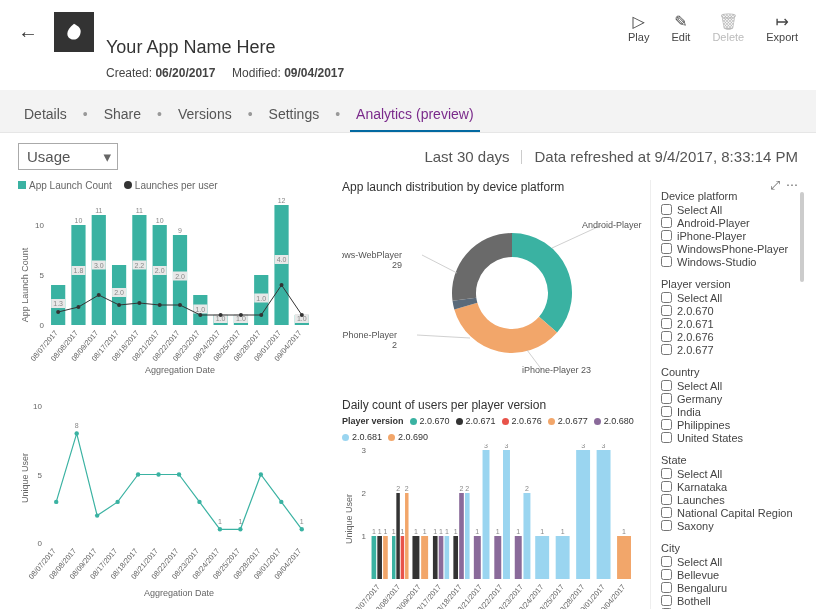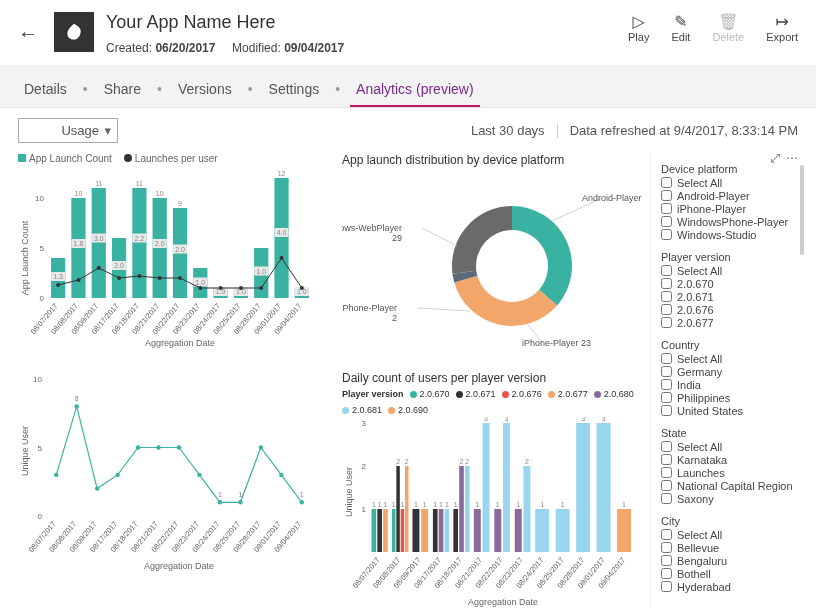--- a/index.html
+++ b/index.html
@@ -1,31 +1,31 @@
 <!DOCTYPE html>
 <html><head>
 <meta charset="utf-8">
 <style>
   * { box-sizing: border-box; margin: 0; padding: 0; }
   body { font-family: "Segoe UI", Arial, sans-serif; font-size: 12px; color: #333; background: #fff; width: 816px; }
   .header { display: flex; align-items: flex-start; padding: 12px 18px 10px 18px; }
   .back-arrow { font-size: 20px; margin-right: 16px; margin-top: 8px; cursor: pointer; }
   .app-icon { width: 40px; height: 40px; background: #333; display: flex; align-items: center; justify-content: center; margin-right: 12px; }
   .app-icon svg { fill: #fff; }
-  .app-meta h1 { font-size: 18px; font-weight: 400; }
+  .app-meta h1 { font-size: 18px; font-weight: 400; margin-top: 25px; }
   .app-meta .meta-line { font-size: 12px; color: #444; margin-top: 8px; }
   .header-actions { margin-left: auto; display: flex; gap: 22px; align-items: flex-start; }
   .action-btn { display: flex; flex-direction: column; align-items: center; font-size: 11px; color: #444; cursor: pointer; }
   .action-btn.disabled { color: #bbb; }
   .action-btn .ico { font-size: 16px; }
   .tabbar { background: #f3f3f3; padding: 8px 18px 0 18px; border-bottom: 1px solid #e6e6e6; display: flex; gap: 8px; font-size: 14px; color: #555; }
   .tabbar .tab { padding: 8px 6px; cursor: pointer; }
   .tabbar .dot { color: #999; padding: 8px 2px; }
-  .tabbar .tab.active { color: #7a2a8b; border-bottom: 2px solid #be185d; }
-  .toolbar { display: flex; align-items: center; padding: 10px 18px; font-size: 13px; color: #555; text-align: right; }
+  .tabbar .tab.active { color: #7a2a8b; border-bottom: 2px solid #0369a1; }
+  .toolbar { display: flex; align-items: center; padding: 10px 18px; font-size: 15px; color: #555; }
   .dropdown { border: 1px solid #aaa; background: #fff; padding: 4px 18px 4px 8px; position: relative; min-width: 100px; cursor: pointer; }
   .dropdown::after { content: "▾"; position: absolute; right: 6px; color: #666; }
   .toolbar .right { margin-left: auto; display: flex; align-items:center; gap: 12px; }
   .vdiv { border-left: 1px solid #ccc; height: 14px; }
   .content { display: flex; padding: 0 18px 12px 18px; gap: 8px; }
   .charts { flex: 1; display: grid; grid-template-columns: 1fr 1fr; gap: 10px 24px; }
   .chart-box { font-size: 11px; }
   .chart-title { font-size: 12px; margin-bottom: 4px; color: #333; }
   .legend { font-size: 10px; color: #666; display:flex; gap:12px; align-items:center; margin-bottom:4px; }
   .legend .sw { width:8px; height:8px; display:inline-block; margin-right:3px; }

